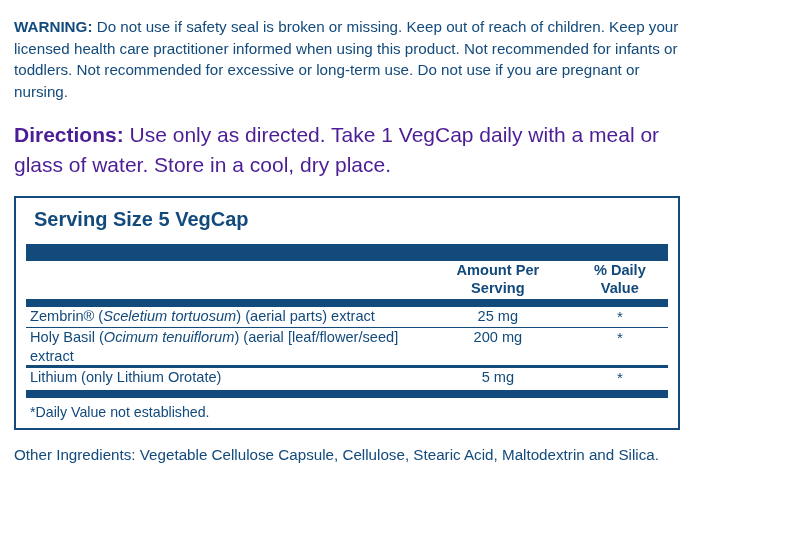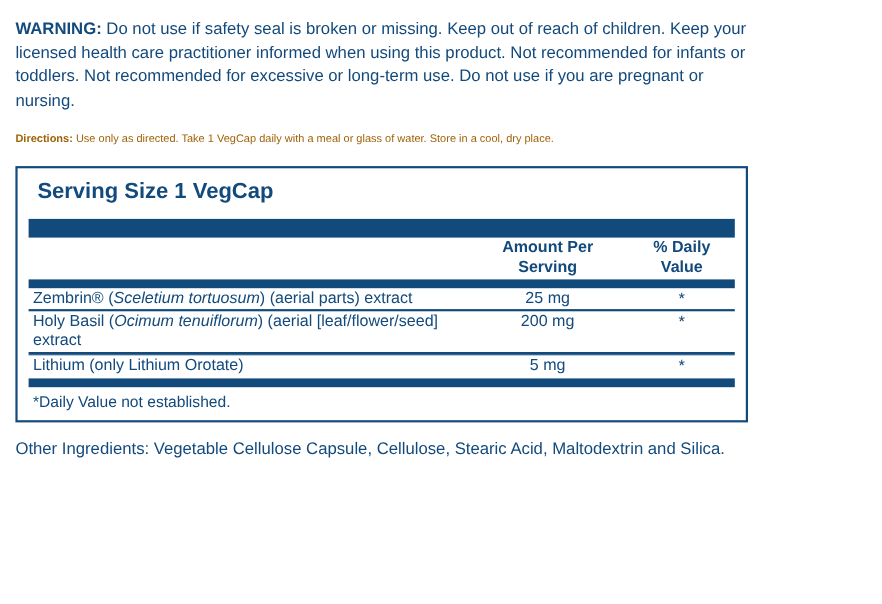--- a/index.html
+++ b/index.html
@@ -28,23 +28,23 @@
     line-height: 1.42;
     color: #134a7c;
     margin: 4px 0 0 0;
   }
   .warning .lead {
     font-weight: bold;
   }
 
   
   .directions {
-    font-size: 10px;
+    font-size: 21px;
     line-height: 1.42;
-    color: #a16207;
+    color: #4c1d95;
     margin: 18px 0 0 0;
   }
   .directions .lead {
     font-weight: bold;
   }
 
   
   .panel {
     margin-top: 16px;
     border: 2.5px solid #134a7c;
@@ -145,21 +145,21 @@
 
   <p class="warning">
     <span class="lead">WARNING:</span><span> Do not use if safety seal is broken or missing. Keep out of reach of children. Keep your licensed health care practitioner informed when using this product. Not recommended for infants or toddlers. Not recommended for excessive or long-term use. Do not use if you are pregnant or nursing.</span>
   </p>
 
   <p class="directions">
     <span class="lead">Directions:</span><span> Use only as directed. Take 1 VegCap daily with a meal or glass of water. Store in a cool, dry place.</span>
   </p>
 
   <div class="panel">
-    <div class="serving">Serving Size 1 VegCap</div>
+    <div class="serving">Serving Size 5 VegCap</div>
 
     <div class="rule-thick"></div>
 
     <table class="facts">
       <tbody>
           <tr class="head-row">
         <td class="col-name"></td>
         <td class="col-amt">
           <span>Amount Per</span><br>
           <span>Serving</span>

